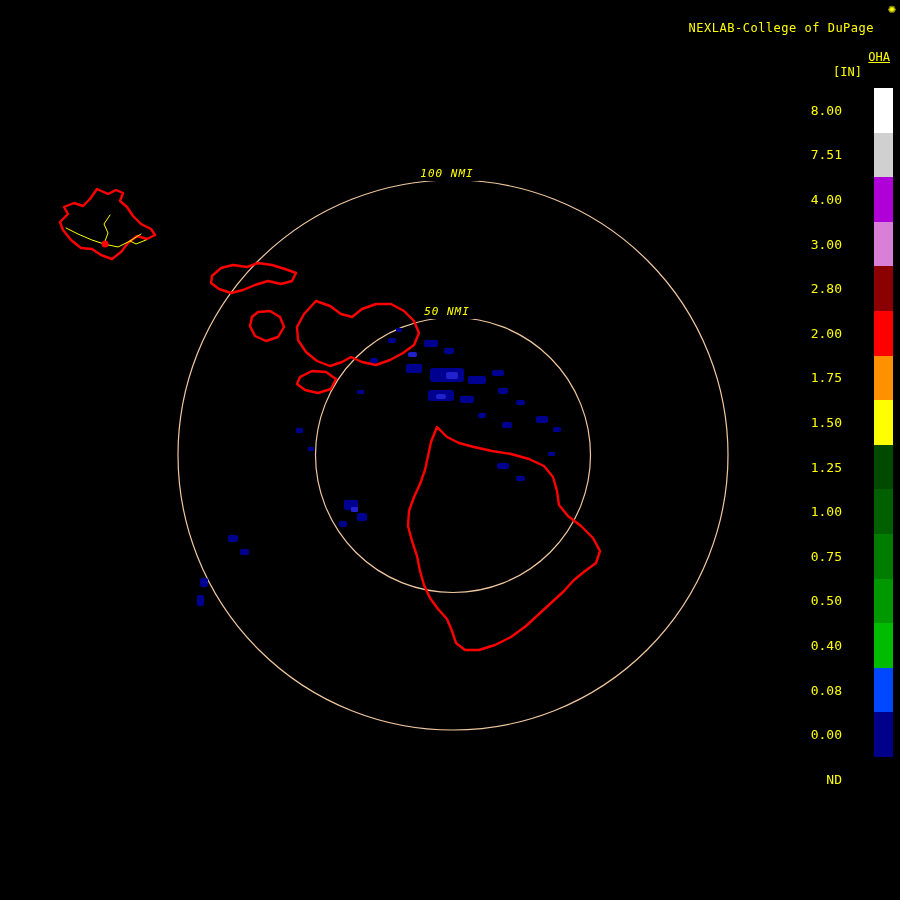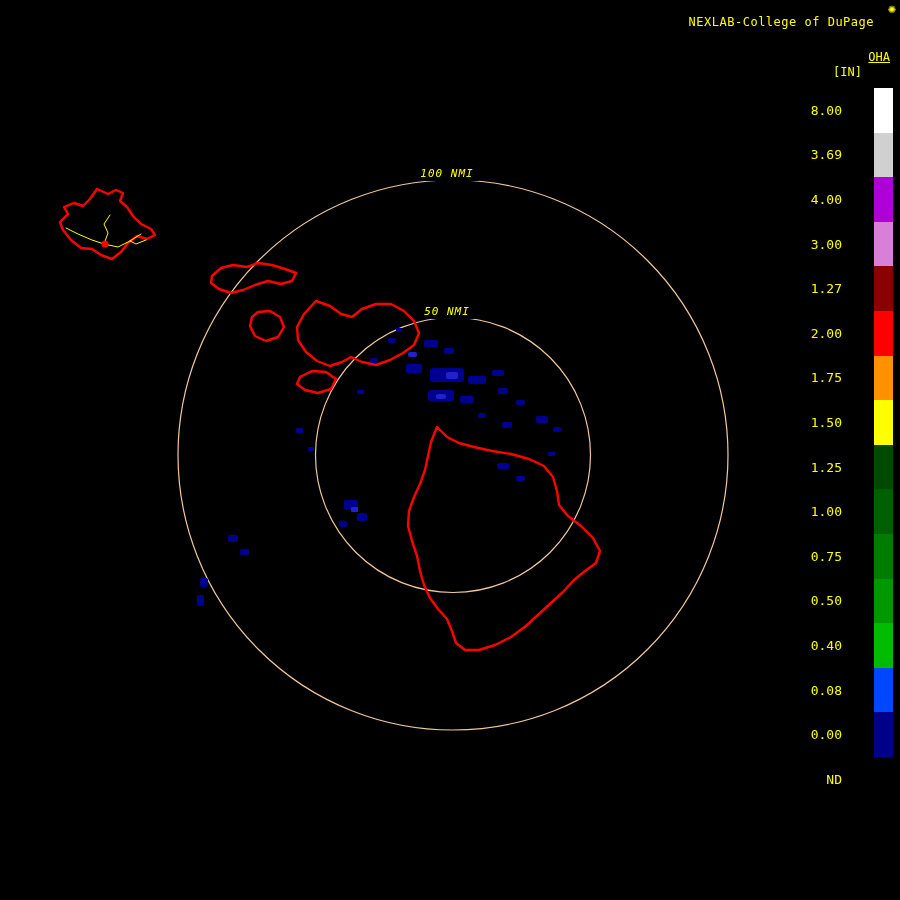--- a/index.html
+++ b/index.html
@@ -12,21 +12,21 @@
     --footer-text:#c8c8c8;
   }
   html,body{margin:0;padding:0;background:var(--bg);}
   .stage{
     position:relative;width:900px;height:900px;background:var(--bg);
     font-family:"DejaVu Sans Mono","Liberation Mono",monospace;
     overflow:hidden;
   }
   .map{position:absolute;left:0;top:0;width:900px;height:900px;}
   .header{
-    position:absolute;top:15px;right:26px;
+    position:absolute;top:21px;right:26px;
     color:var(--accent-yellow);font-size:12px;letter-spacing:0.5px;white-space:nowrap;padding-left:40px;
   }
   .logo{
     position:absolute;top:2px;right:4px;
     color:var(--accent-yellow);font-size:13px;line-height:14px;
   }
   .station{
     position:absolute;top:50px;right:10px;
     color:var(--accent-yellow);font-size:12px;text-decoration:underline;
   }
@@ -136,33 +136,33 @@
 
   <div class="station">OHA</div>
   <div class="units">[IN]</div>
 
   <div class="legend">
     <div class="lrow">
         <span class="lval">8.00</span>
         <span class="lswatch" style="background: rgb(255, 255, 255);"></span>
       </div>
     <div class="lrow">
-        <span class="lval">3.69</span>
+        <span class="lval">7.51</span>
         <span class="lswatch" style="background: rgb(208, 208, 208);"></span>
       </div>
     <div class="lrow">
         <span class="lval">4.00</span>
         <span class="lswatch" style="background: rgb(176, 0, 216);"></span>
       </div>
     <div class="lrow">
         <span class="lval">3.00</span>
         <span class="lswatch" style="background: rgb(216, 128, 216);"></span>
       </div>
     <div class="lrow">
-        <span class="lval">1.27</span>
+        <span class="lval">2.80</span>
         <span class="lswatch" style="background: rgb(139, 0, 0);"></span>
       </div>
     <div class="lrow">
         <span class="lval">2.00</span>
         <span class="lswatch" style="background: rgb(255, 0, 0);"></span>
       </div>
     <div class="lrow">
         <span class="lval">1.75</span>
         <span class="lswatch" style="background: rgb(255, 144, 0);"></span>
       </div>

